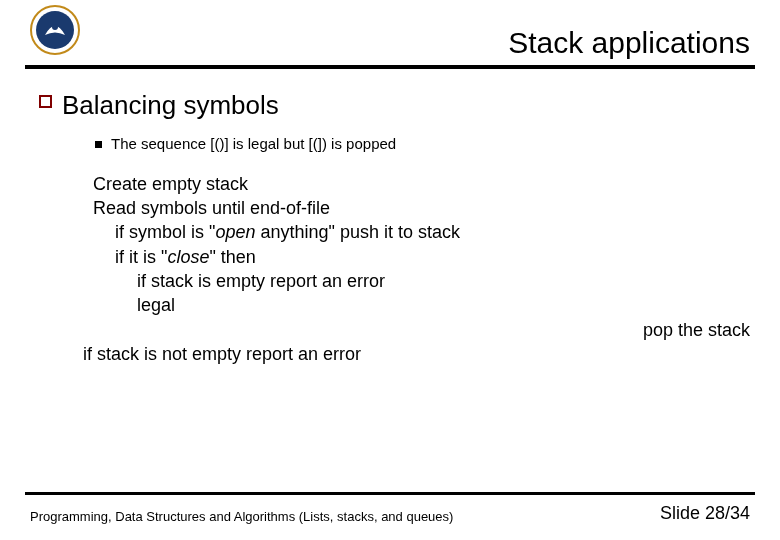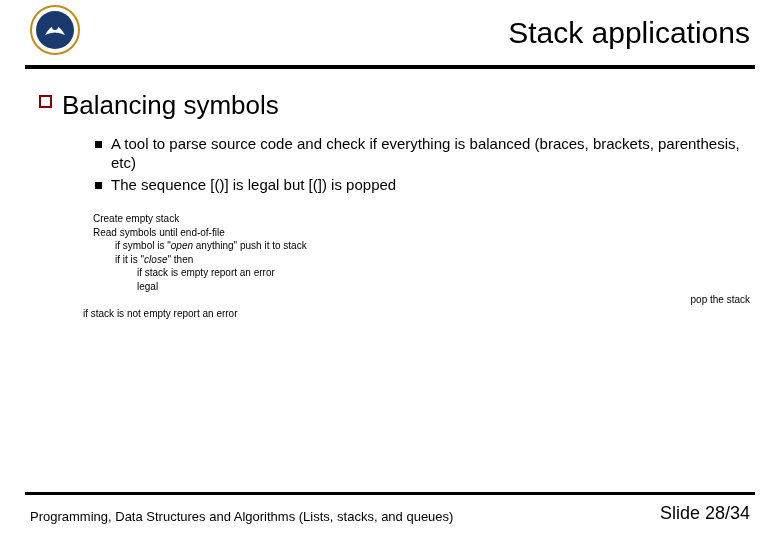--- a/index.html
+++ b/index.html
@@ -1,30 +1,30 @@
 <!DOCTYPE html>
 <html><head>
 <meta charset="utf-8">
 <style>
   * { box-sizing: border-box; margin: 0; padding: 0; }
   body { font-family: Arial, Helvetica, sans-serif; background: #fff; width: 780px; height: 540px; position: relative; }
   .slide { width: 780px; height: 540px; padding: 0; position: relative; }
   .header { position: relative; height: 68px; }
   .logo { position: absolute; left: 30px; top: 5px; width: 50px; height: 50px; }
-  .title { position: absolute; right: 30px; top: 16px; font-size: 30px; font-weight: 400; color: #000; }
+  .title { position: absolute; right: 30px; top: 26px; font-size: 30px; font-weight: 400; color: #000; }
   .hr1 { position: absolute; left: 25px; right: 25px; top: 65px; border: none; border-top: 4px solid #000; }
   .content { position: absolute; left: 35px; right: 30px; top: 90px; font-size: 15px; color: #000; }
   .bullet-main { display: flex; align-items: flex-start; margin-bottom: 14px; }
   .bullet-main .sq { width: 13px; height: 13px; border: 2px solid #800000; margin-right: 10px; margin-left: 4px; margin-top: 5px; flex-shrink: 0; }
   .bullet-main .txt { font-size: 26px; }
   .sublist { margin-left: 60px; margin-bottom: 18px; }
   .sub-item { display: flex; align-items: flex-start; margin-bottom: 3px; line-height: 1.25; }
   .sub-item .blk { width: 7px; height: 7px; background: #000; margin-right: 9px; margin-top: 6px; flex-shrink: 0; }
   .sub-item .txt { font-size: 15px; }
-  .algo { margin-left: 58px; font-size: 10px; line-height: 1.35; }
+  .algo { margin-left: 58px; font-size: 18px; line-height: 1.35; }
   .algo .l0 { margin-left: 0; }
   .algo .l1 { margin-left: 22px; }
   .algo .l2 { margin-left: 44px; }
   .algo .l3 { margin-left: 66px; text-align: right; }
   .algo .lneg { margin-left: -10px; }
   .hr2 { position: absolute; left: 25px; right: 25px; bottom: 45px; border: none; border-top: 3px solid #000; }
   .footer { position: absolute; left: 30px; right: 30px; bottom: 16px; display: flex; justify-content: space-between; align-items: flex-end; }
   .footer .course { font-size: 13px; }
   .footer .pagenum { font-size: 18px; }
 </style>
@@ -47,24 +47,20 @@
 
   <div class="content">
     <div class="bullet-main">
       <span class="sq"></span>
       <span class="txt">Balancing symbols</span>
     </div>
 
     <div class="sublist">
       <div class="sub-item">
         <span class="blk"></span>
-        <span class="txt">A tool to parse source code and check if everything is balanced (braces, brackets, parenthesis, etc)</span>
-      </div>
-      <div class="sub-item">
-        <span class="blk"></span>
         <span class="txt">The sequence [()] is legal but [(]) is popped</span>
       </div>
     </div>
 
     <div class="algo">
       <div class="l0">Create empty stack</div>
       <div class="l0">Read symbols until end-of-file</div>
       <div class="l1"><span>if symbol is "</span><i>open</i><span> anything" push it to stack</span></div>
       <div class="l1"><span>if it is "</span><i>close</i><span>" then</span></div>
       <div class="l2">if stack is empty report an error</div>

